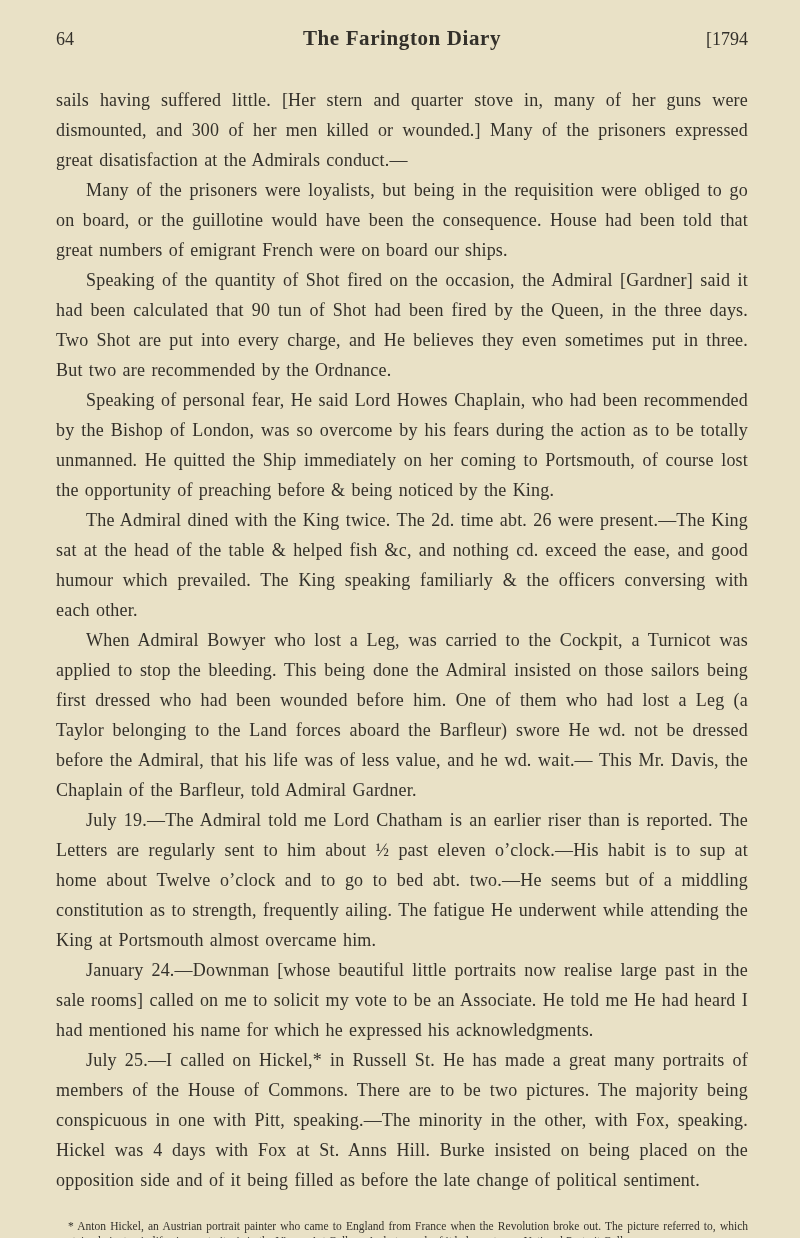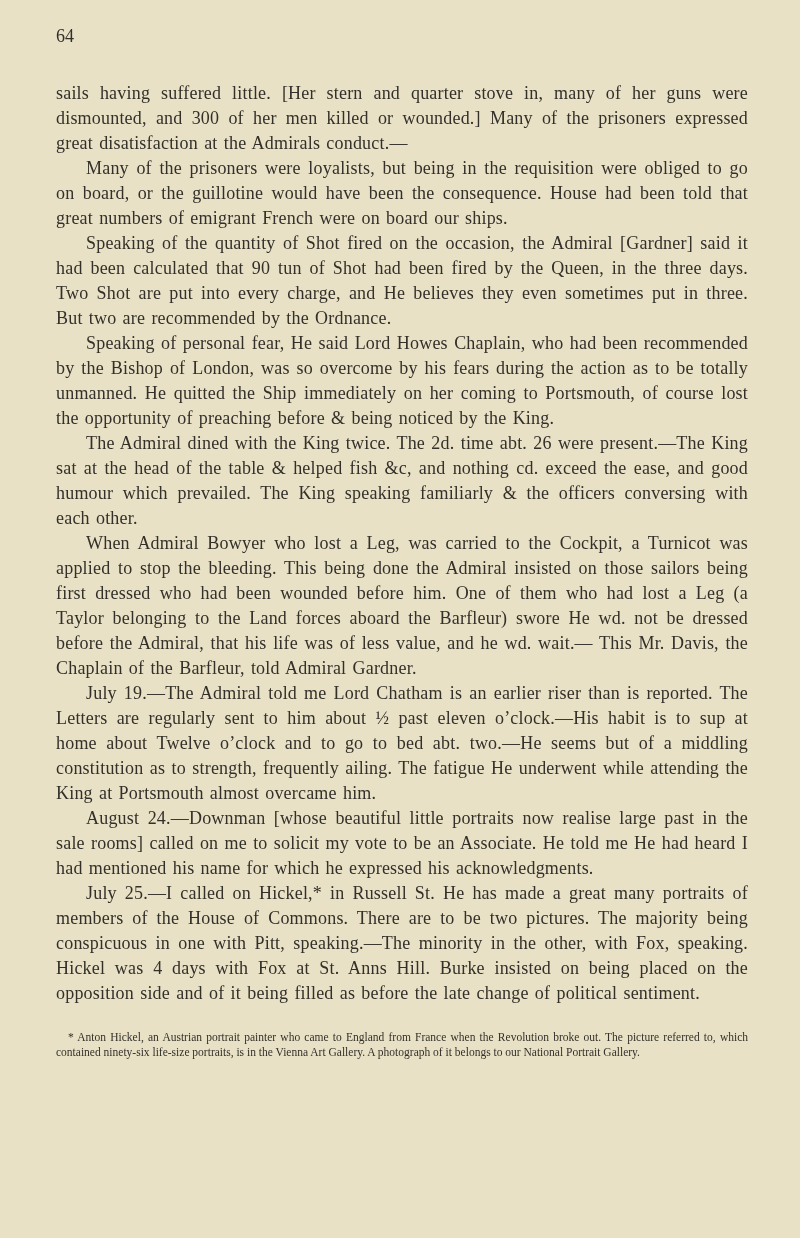--- a/index.html
+++ b/index.html
@@ -19,21 +19,21 @@
     display: grid;
     grid-template-columns: 1fr auto 1fr;
     align-items: baseline;
   }
   .folio { font-size: 18px; }
   .title { font-size: 21px; font-weight: bold; letter-spacing: .6px; text-align: center; }
   .year { font-size: 18px; text-align: right; }
   .body {
     margin-top: 34px;
     font-size: 18px;
-    line-height: 25px;
+    line-height: 30px;
     text-align: justify;
     letter-spacing: .2px;
     word-spacing: 1.5px;
   }
   .para { text-indent: 30px; }
   .para.no-indent { text-indent: 0; }
   .lead { font-weight: normal; }
   .footnote {
     margin-top: 24px;
     font-size: 11.5px;
@@ -44,31 +44,33 @@
     word-spacing: normal;
   }
 </style>
 </head>
 <body>
 
 <div class="page">
 
   <header class="page-header">
     <span class="folio">64</span>
+    <span class="title">The Farington Diary</span>
+    <span class="year">[1794</span>
   </header>
 
   <main class="body">
     <p class="para no-indent"><span class="lead"></span><span>sails having suffered little. [Her stern and quarter stove in, many of her guns were dismounted, and 300 of her men killed or wounded.] Many of the prisoners expressed great disatisfaction at the Admirals conduct.—</span></p>
     <p class="para"><span class="lead"></span><span>Many of the prisoners were loyalists, but being in the requisition were obliged to go on board, or the guillotine would have been the consequence. House had been told that great numbers of emigrant French were on board our ships.</span></p>
     <p class="para"><span class="lead"></span><span>Speaking of the quantity of Shot fired on the occasion, the Admiral [Gardner] said it had been calculated that 90 tun of Shot had been fired by the Queen, in the three days. Two Shot are put into every charge, and He believes they even sometimes put in three. But two are recommended by the Ordnance.</span></p>
     <p class="para"><span class="lead"></span><span>Speaking of personal fear, He said Lord Howes Chaplain, who had been recommended by the Bishop of London, was so overcome by his fears during the action as to be totally unmanned. He quitted the Ship immediately on her coming to Portsmouth, of course lost the opportunity of preaching before &amp; being noticed by the King.</span></p>
     <p class="para"><span class="lead"></span><span>The Admiral dined with the King twice. The 2d. time abt. 26 were present.—The King sat at the head of the table &amp; helped fish &amp;c, and nothing cd. exceed the ease, and good humour which prevailed. The King speaking familiarly &amp; the officers conversing with each other.</span></p>
     <p class="para"><span class="lead"></span><span>When Admiral Bowyer who lost a Leg, was carried to the Cockpit, a Turnicot was applied to stop the bleeding. This being done the Admiral insisted on those sailors being first dressed who had been wounded before him. One of them who had lost a Leg (a Taylor belonging to the Land forces aboard the Barfleur) swore He wd. not be dressed before the Admiral, that his life was of less value, and he wd. wait.— This Mr. Davis, the Chaplain of the Barfleur, told Admiral Gardner.</span></p>
     <p class="para"><span class="lead">July 19.</span><span>—The Admiral told me Lord Chatham is an earlier riser than is reported. The Letters are regularly sent to him about ½ past eleven o’clock.—His habit is to sup at home about Twelve o’clock and to go to bed abt. two.—He seems but of a middling constitution as to strength, frequently ailing. The fatigue He underwent while attending the King at Portsmouth almost overcame him.</span></p>
-    <p class="para"><span class="lead">August 24.</span><span>—Downman [whose beautiful little portraits now realise large past in the sale rooms] called on me to solicit my vote to be an Associate. He told me He had heard I had mentioned his name for which he expressed his acknowledgments.</span></p>
+    <p class="para"><span class="lead">January 24.</span><span>—Downman [whose beautiful little portraits now realise large past in the sale rooms] called on me to solicit my vote to be an Associate. He told me He had heard I had mentioned his name for which he expressed his acknowledgments.</span></p>
     <p class="para"><span class="lead">July 25.</span><span>—I called on Hickel,* in Russell St. He has made a great many portraits of members of the House of Commons. There are to be two pictures. The majority being conspicuous in one with Pitt, speaking.—The minority in the other, with Fox, speaking. Hickel was 4 days with Fox at St. Anns Hill. Burke insisted on being placed on the opposition side and of it being filled as before the late change of political sentiment.</span></p>
   </main>
 
   <footer class="footnote">
     <span>* Anton Hickel, an Austrian portrait painter who came to England from France when the Revolution broke out. The picture referred to, which contained ninety-six life-size portraits, is in the Vienna Art Gallery. A photograph of it belongs to our National Portrait Gallery.</span>
   </footer>
 
 </div>
 
 </body></html>

